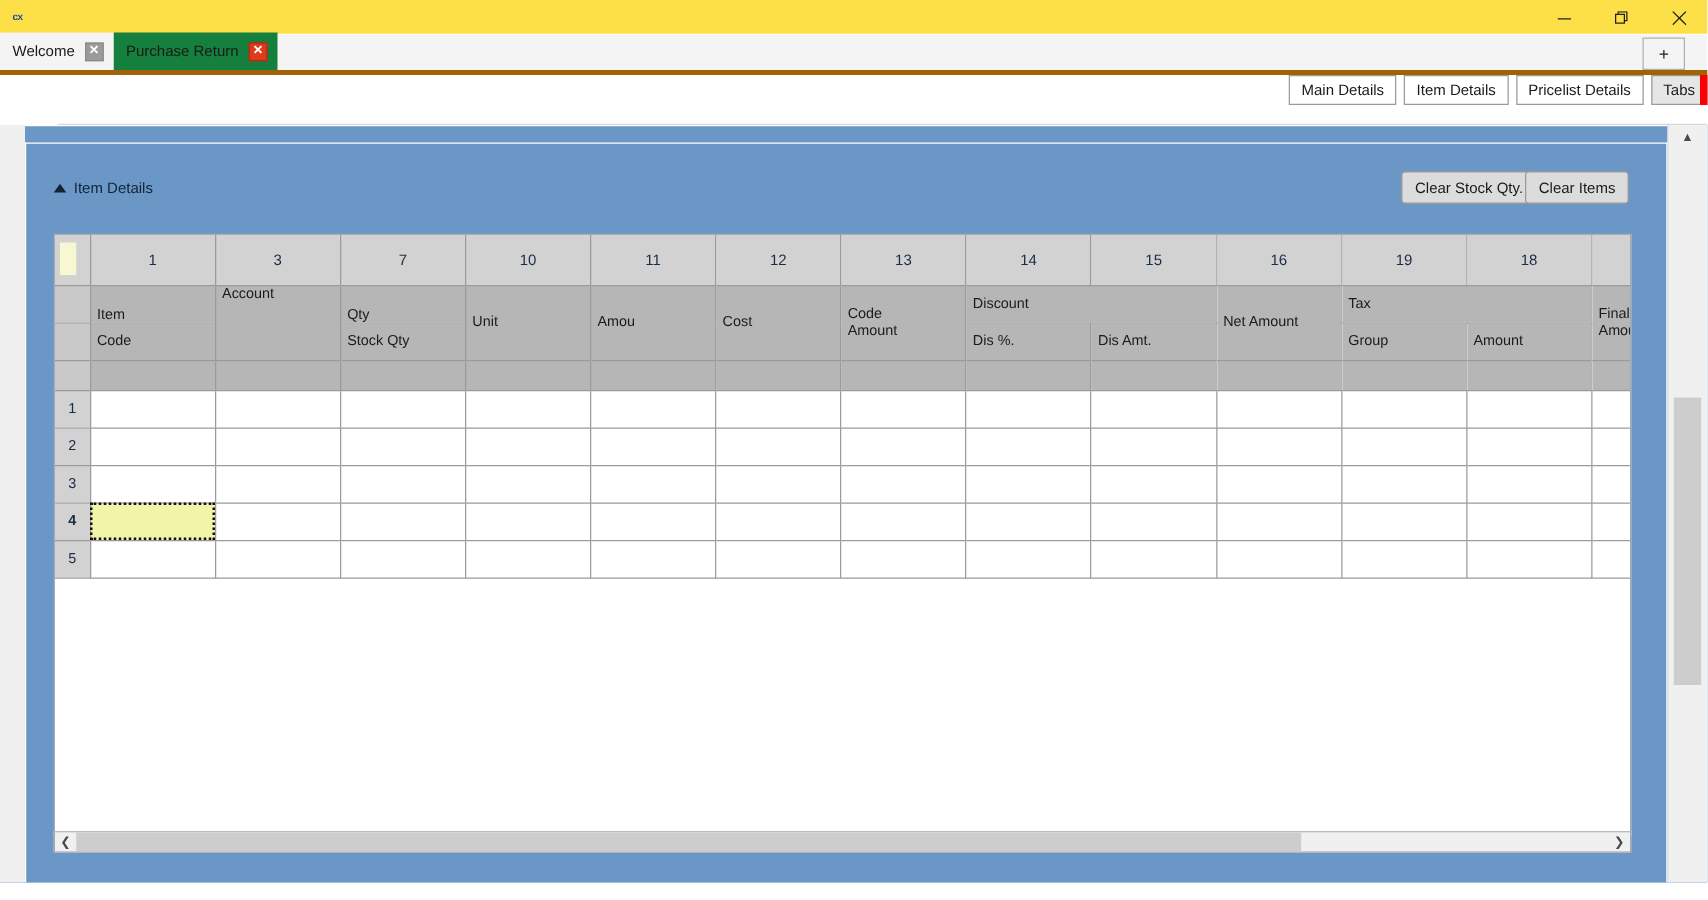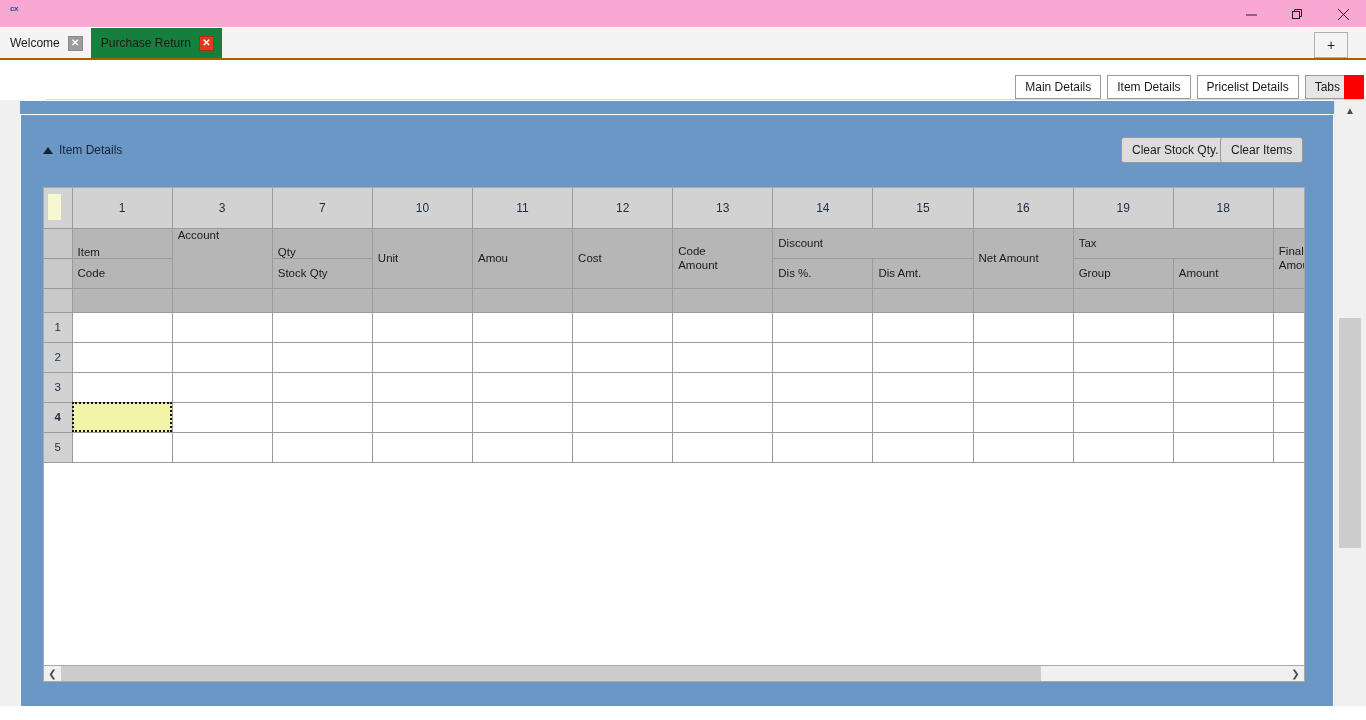--- a/index.html
+++ b/index.html
@@ -7,23 +7,23 @@
     width: 1366px; height: 720px;
     overflow: hidden;
     font-family: "Liberation Sans", sans-serif;
     background: #ffffff;
   }
 
   
   .titlebar {
     position: relative;
     height: 28px;
-    background: #f9a8d4;
+    background: #fde047;
     display: flex;
-    align-items: flex-start;
+    align-items: center;
     border-bottom: 1px solid #ffffff;
   }
   .title-icon {
     width: 16px; height: 16px;
     margin-left: 6px; margin-right: 6px;
     display: flex; align-items: center; justify-content: center;
     font-size: 8px; font-weight: bold;
     color: #1a4f9c;
     letter-spacing: -0.5px;
   }
@@ -46,21 +46,21 @@
   }
   .win-btn svg { display: block; }
 
   
   .tabstrip {
     position: relative;
     height: 32px;
     background: #f4f4f4;
     display: flex;
     align-items: flex-end;
-    border-bottom: 2px solid #a16207;
+    border-bottom: 4px solid #a16207;
   }
   .tab {
     height: 30px;
     display: flex; align-items: center;
     padding: 0 8px 0 10px;
     gap: 8px;
     font-size: 12px;
     color: #1a1a1a;
     cursor: default;
     white-space: nowrap;
@@ -86,23 +86,23 @@
     font-size: 14px; color: #202020;
     cursor: default;
   }
 
   
   .toolbar {
     position: relative;
     height: 40px;
     background: #ffffff;
     display: flex;
-    align-items: flex-end;
+    align-items: flex-start;
     justify-content: flex-end;
-    padding-right: 16px;
+    padding-right: 0px;
     border-bottom: 1px solid #d8d8d8;
     margin-left: 46px;
   }
   .tb-btn {
     height: 24px;
     padding: 0 9px;
     margin-left: 6px;
     font-size: 12px;
     color: #1a1a1a;
     background: #ffffff;

